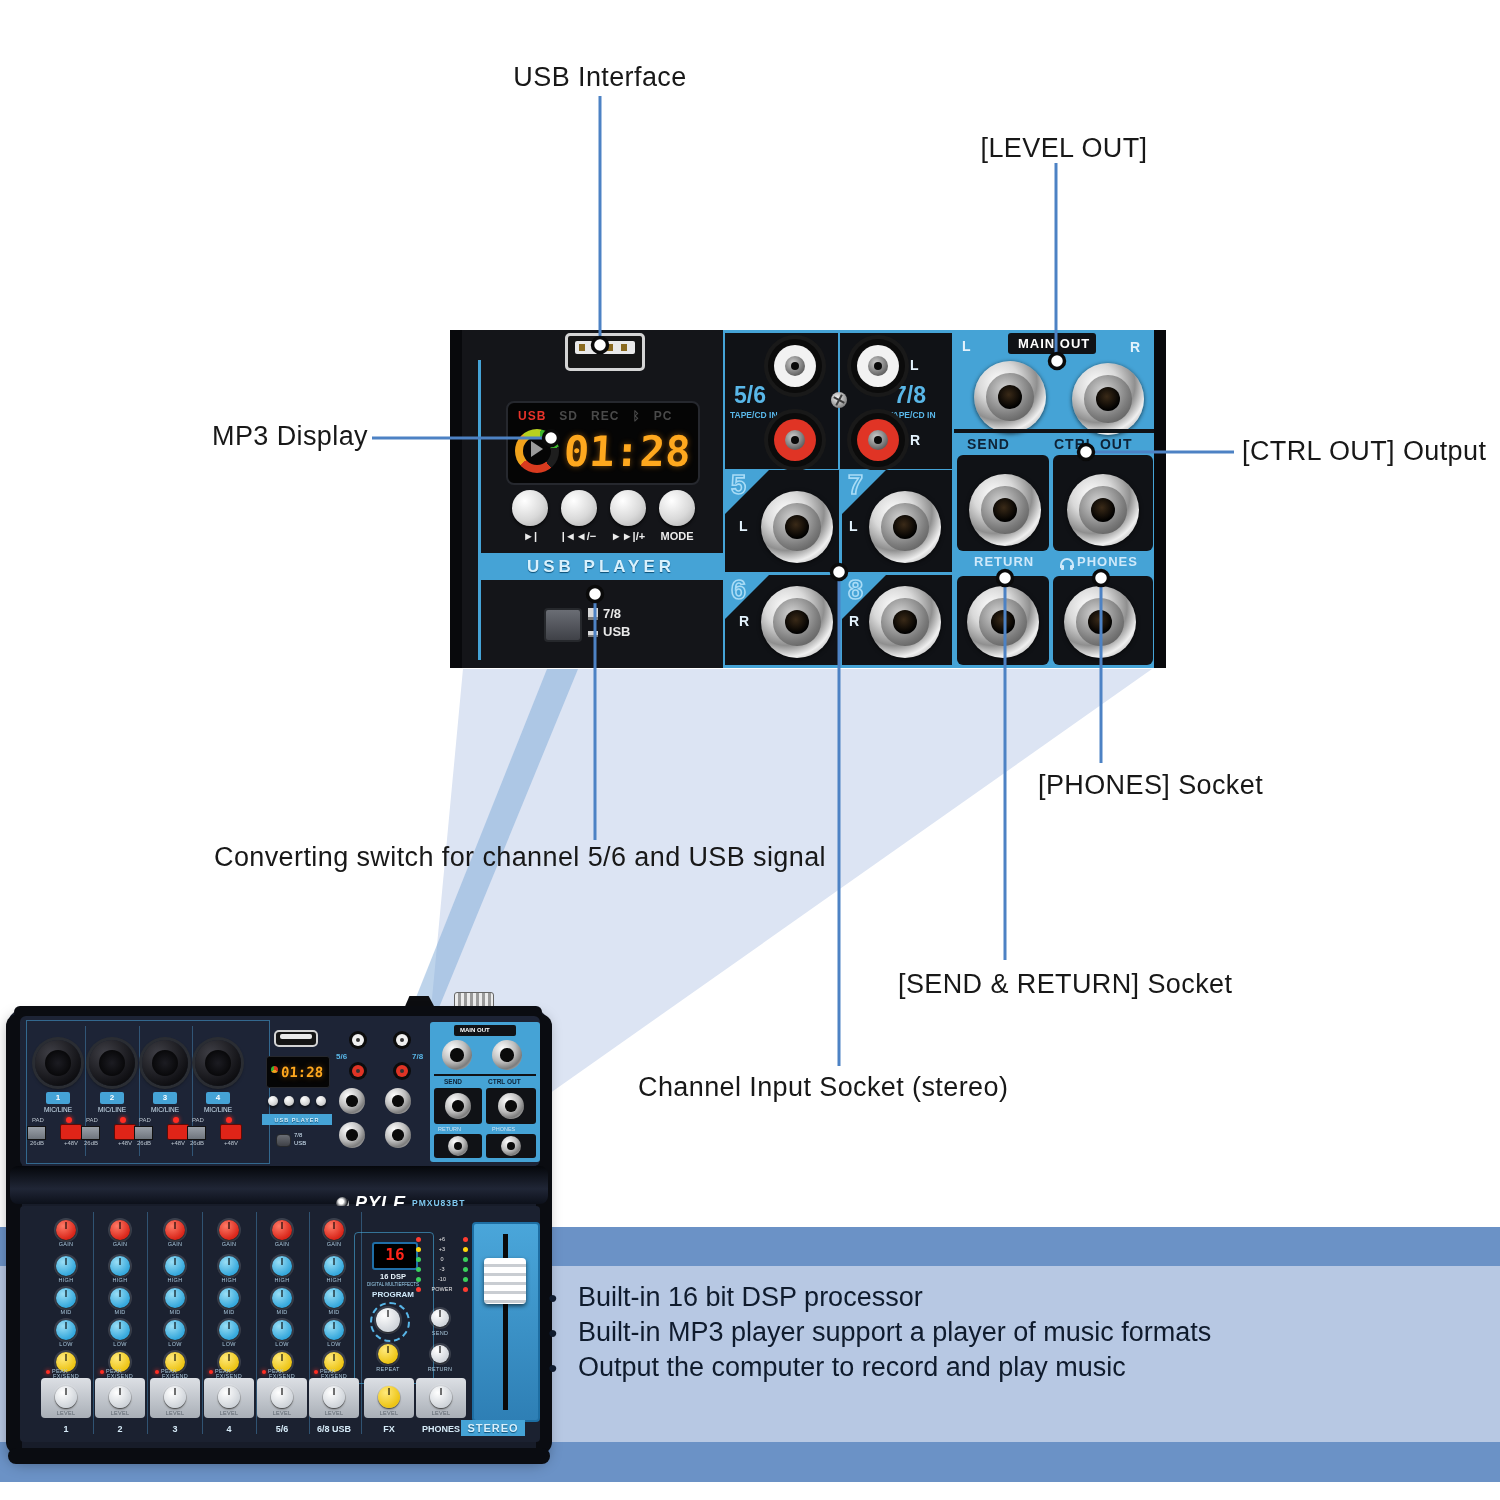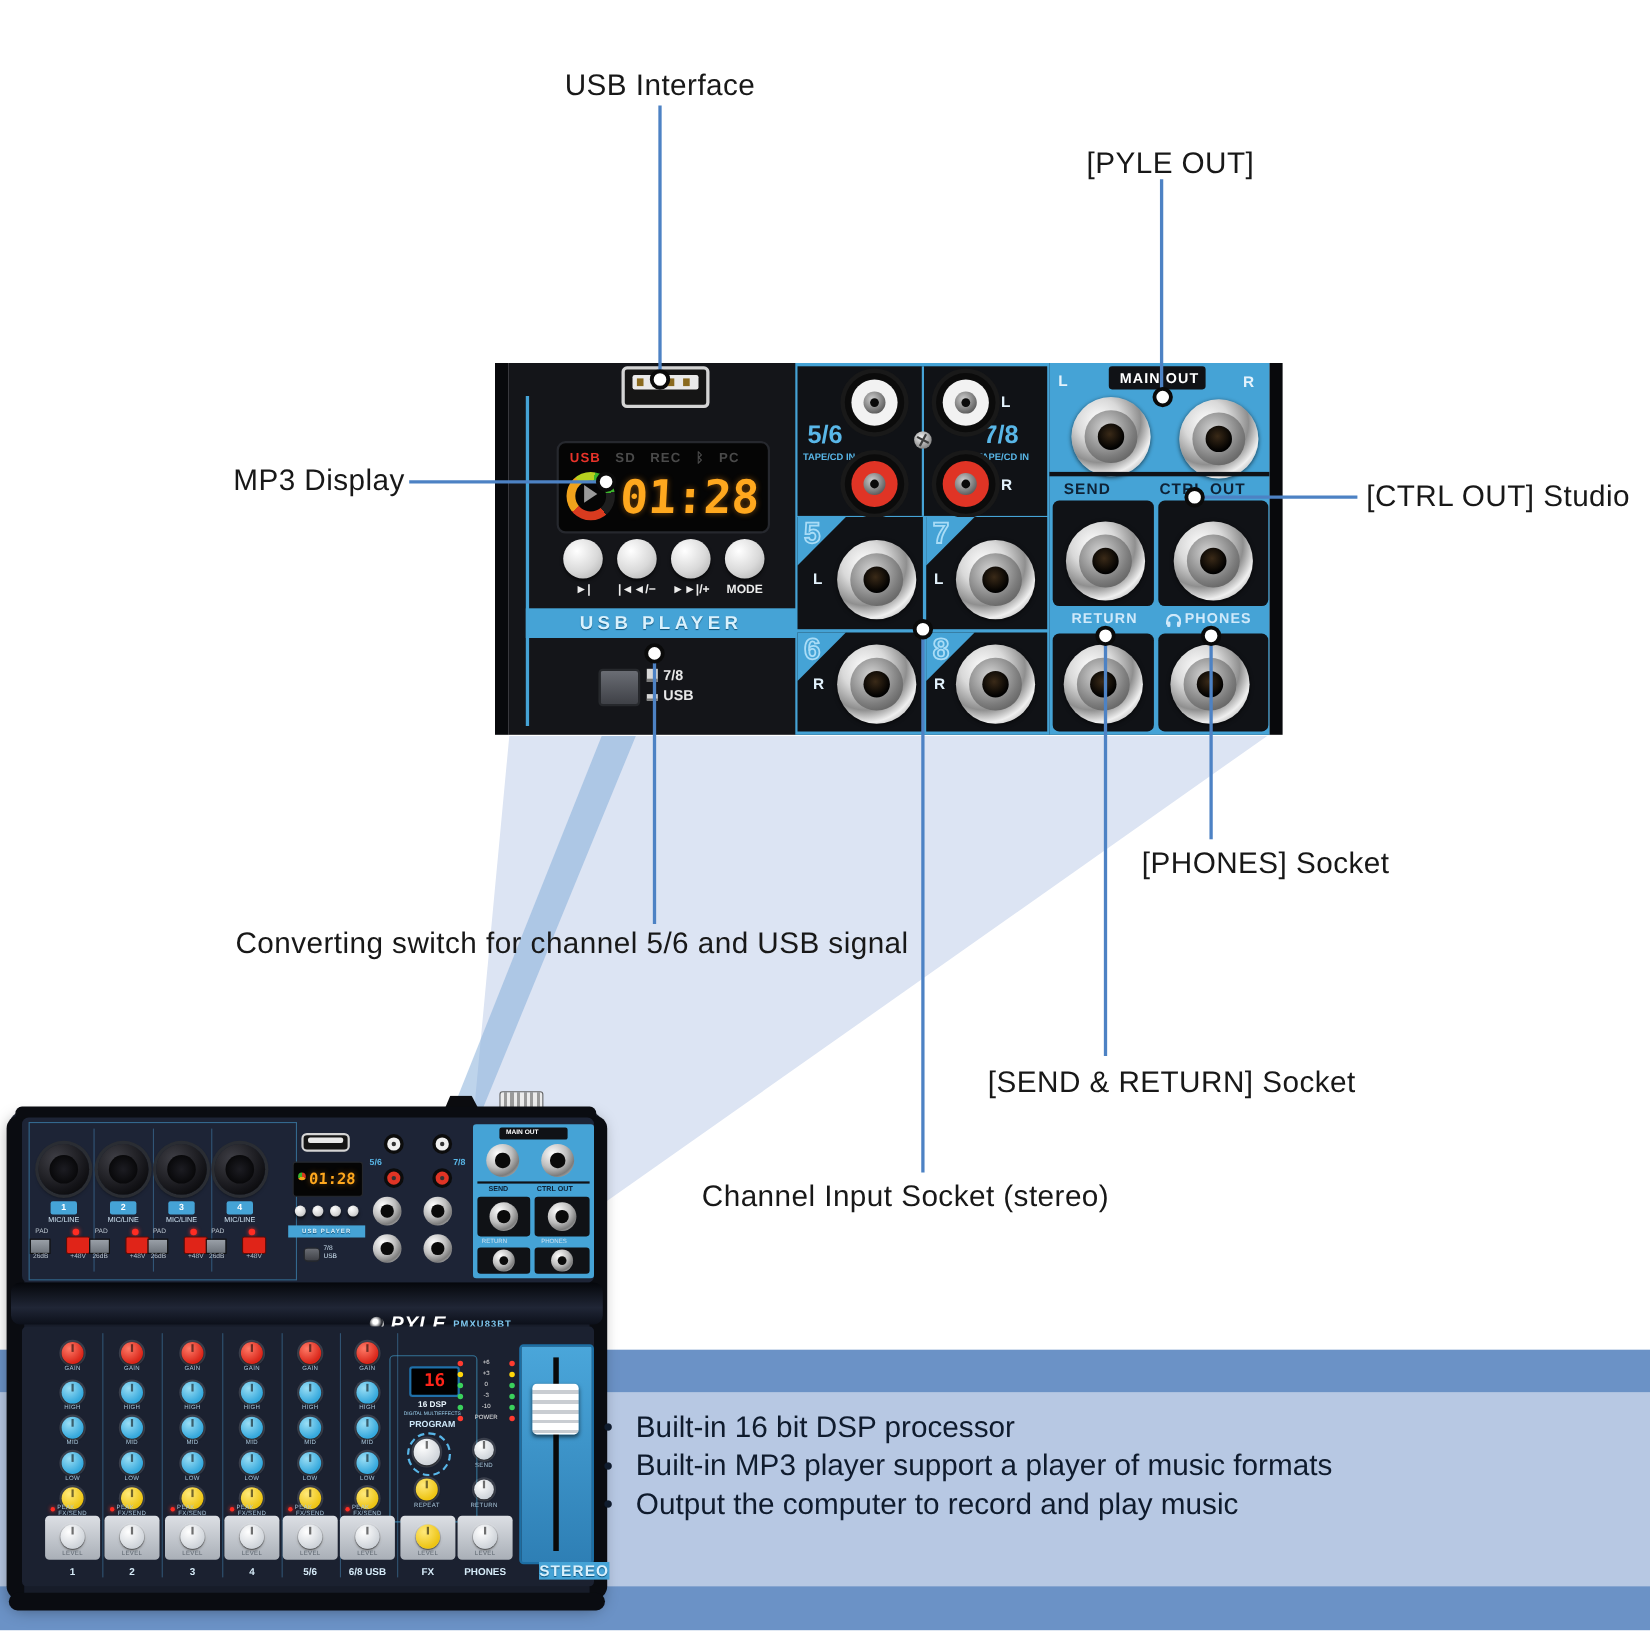--- a/index.html
+++ b/index.html
@@ -405,21 +405,21 @@
             <span class="mdot" style="background:#ff3b30"></span>
             <span>POWER</span>
             <span class="mdot" style="background:#ff3b30"></span>
           </div>
         </div>
 
       <div class="fzone" style="left:452px;top:16px;width:64px;height:196px;">
         <div class="ftrack"></div>
         <div class="fcap"></div>
       </div>
-      <div class="banner" style="left:470px;top:214px;width:64px;height:16px;font-size:14px;letter-spacing:1px;">
+      <div class="banner" style="left:441px;top:214px;width:64px;height:16px;font-size:11px;letter-spacing:1px;">
         <span>STEREO</span>
       </div>
     <div class="mknob k-red" style="position: absolute; left: 36px; top: 14px;"></div>
         <div class="mklab" style="position: absolute; left: 26px; top: 35px;">GAIN</div>
         <div class="mknob k-blue" style="position: absolute; left: 36px; top: 50px;"></div>
         <div class="mklab" style="position: absolute; left: 26px; top: 71px;">HIGH</div>
         <div class="mknob k-blue" style="position: absolute; left: 36px; top: 82px;"></div>
         <div class="mklab" style="position: absolute; left: 26px; top: 103px;">MID</div>
         <div class="mknob k-blue" style="position: absolute; left: 36px; top: 114px;"></div>
         <div class="mklab" style="position: absolute; left: 26px; top: 135px;">LOW</div>
@@ -545,23 +545,23 @@
       <circle cx="551" cy="438" r="7.5"></circle>
       <circle cx="1086" cy="452" r="7.5"></circle>
       <circle cx="1101" cy="578" r="7.5"></circle>
       <circle cx="1005" cy="578" r="7.5"></circle>
       <circle cx="839" cy="572" r="7.5"></circle>
       <circle cx="595" cy="594" r="7.5"></circle>
     </g>
   </svg>
 
   <div class="callout" style="left:450px;top:62px;width:300px;text-align:center;">USB Interface</div>
-  <div class="callout" style="left:914px;top:133px;width:300px;text-align:center;">[PYLE OUT]</div>
+  <div class="callout" style="left:914px;top:133px;width:300px;text-align:center;">[LEVEL OUT]</div>
   <div class="callout" style="left:150px;top:421px;width:218px;text-align:right;">MP3 Display</div>
-  <div class="callout" style="left:1242px;top:436px;">[CTRL OUT] Studio</div>
+  <div class="callout" style="left:1242px;top:436px;">[CTRL OUT] Output</div>
   <div class="callout" style="left:1038px;top:770px;">[PHONES] Socket</div>
   <div class="callout" style="left:170px;top:842px;width:700px;text-align:center;">Converting switch for channel 5/6 and USB signal</div>
   <div class="callout" style="left:898px;top:969px;">[SEND &amp; RETURN] Socket</div>
   <div class="callout" style="left:638px;top:1072px;">Channel Input Socket (stereo)</div>
 
   <div id="features">
     <div class="feat">Built-in 16 bit DSP processor</div>
     <div class="feat">Built-in MP3 player support a player of music formats</div>
     <div class="feat">Output the computer to record and play music</div>
   </div>

